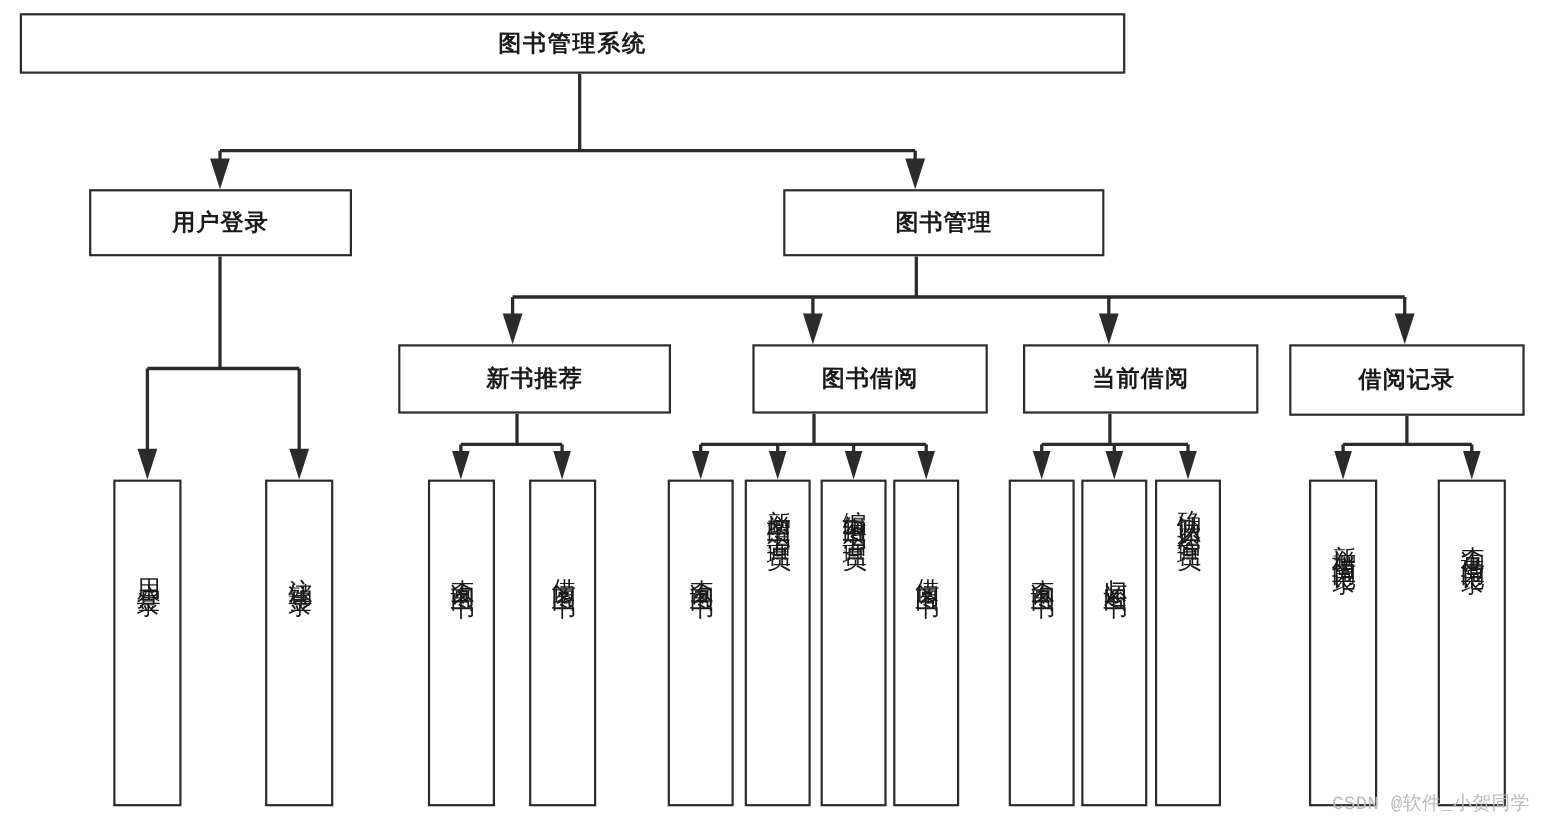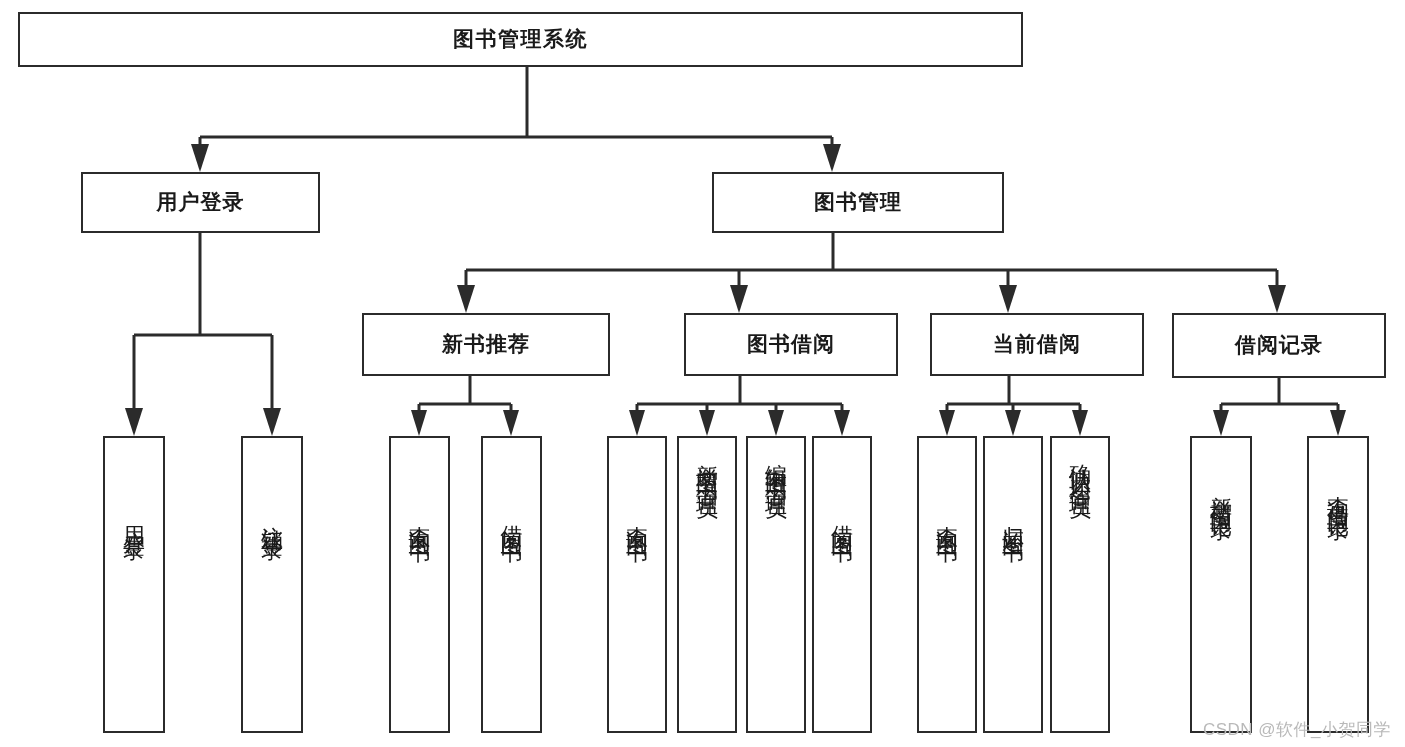--- a/index.html
+++ b/index.html
@@ -44,21 +44,21 @@
   }
   .v-node.tall .lbl{padding-top:0;}
   .watermark{
     position:absolute;
     right:14px;
     bottom:6px;
     font-size:17px;
     color:#b9b9b9;
     letter-spacing:0.5px;
     white-space:nowrap;
-    font-family:Liberation Sans, sans-serif;
+    font-family:Liberation Mono, monospace;
   }
 </style>
 </head>
 <body>
 
 <div id="canvas">
 
   <svg class="lines" viewBox="0 0 1405 747">
     <g fill="none" stroke="#2b2b2b" stroke-width="3">
 

